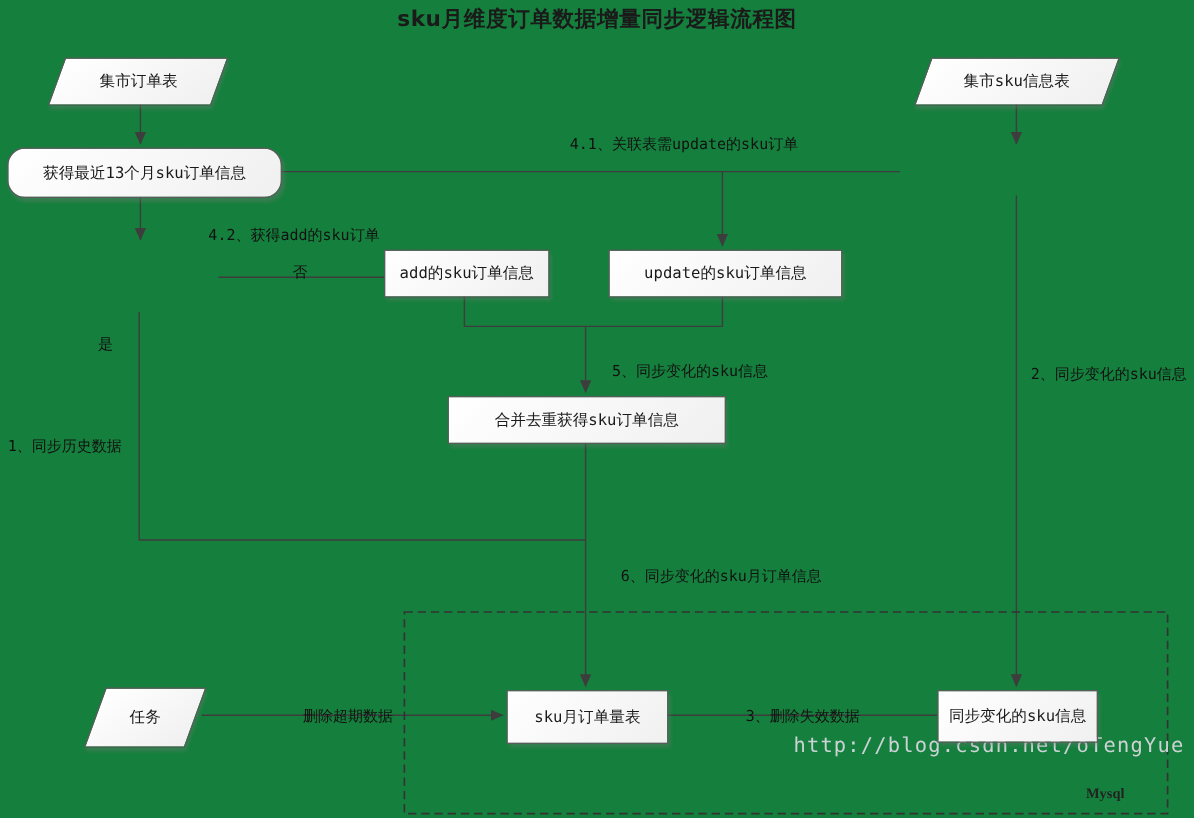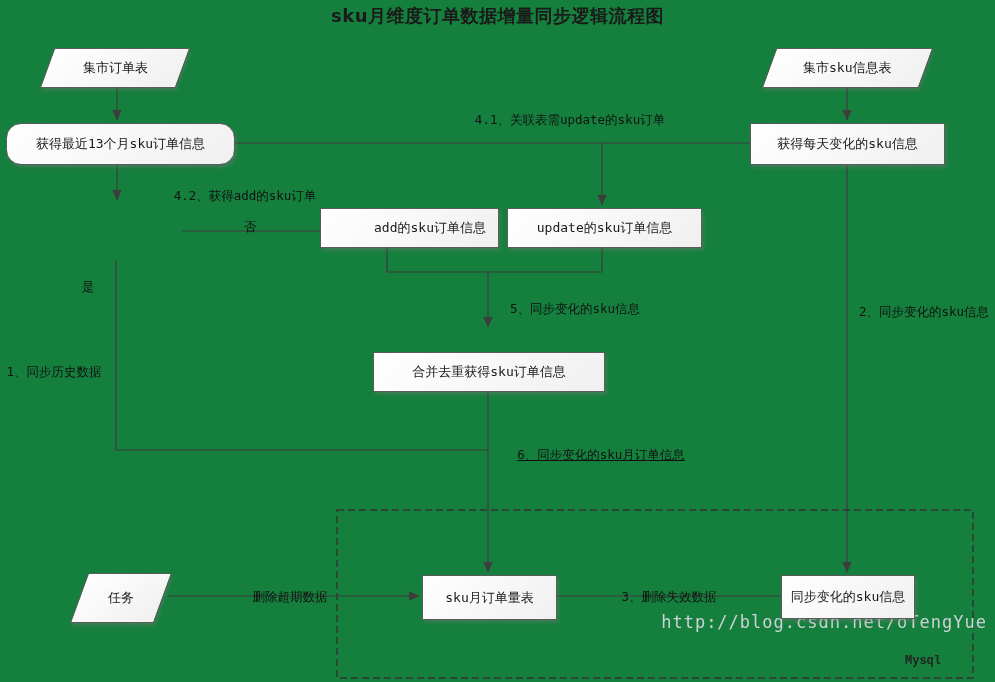--- a/index.html
+++ b/index.html
@@ -33,21 +33,21 @@
     position:absolute;transform:translateX(-50%);white-space:nowrap;
     font-size:12.5px;color:#111;
     font-family:"DejaVu Sans Mono","DejaVu Sans","Liberation Sans",sans-serif;
   }
   #watermark{
     position:absolute;top:612px;right:8px;font-size:17px;letter-spacing:1px;
     color:#ccd2d5;font-family:"DejaVu Sans Mono","Liberation Mono",monospace;
   }
   #mysql-label{
     position:absolute;left:905px;top:654px;font-size:12px;font-weight:bold;
-    color:#222;font-family:Liberation Mono, monospace;
+    color:#222;font-family:Liberation Serif, serif;
   }
   #edges{position:absolute;left:0;top:0;}
 </style>
 </head>
 <body>
 
 <div id="canvas">
 
   <svg id="edges" width="995" height="682" viewBox="0 0 995 682">
     <defs>
@@ -83,34 +83,31 @@
   </div>
 
   <div class="node para" style="left:769px;top:48px;width:155px;height:38px;">
     <span class="lbl">集市sku信息表</span>
   </div>
 
   <div class="node" style="left:6px;top:123px;width:227px;height:40px;border-radius:15px;">
     <span>获得最近13个月sku订单信息</span>
   </div>
 
-  <div class="node" style="left:750px;top:123px;width:193px;height:40px;">
-    <span>获得每天变化的sku信息</span>
-  </div>
 
 
-  <div class="node" style="left:320px;top:208px;width:136px;height:38px;padding-left:41px;">
+  <div class="node" style="left:320px;top:208px;width:136px;height:38px;">
     <span>add的sku订单信息</span>
   </div>
 
   <div class="node" style="left:507px;top:208px;width:193px;height:38px;">
     <span>update的sku订单信息</span>
   </div>
 
-  <div class="node" style="left:373px;top:330px;width:230px;height:38px;margin-top:22px;">
+  <div class="node" style="left:373px;top:330px;width:230px;height:38px;">
     <span>合并去重获得sku订单信息</span>
   </div>
 
   <div class="node para" style="left:79px;top:573px;width:82px;height:48px;">
     <span class="lbl">任务</span>
   </div>
 
   <div class="node" style="left:422px;top:575px;width:133px;height:43px;">
     <span>sku月订单量表</span>
   </div>
@@ -119,17 +116,17 @@
     <span>同步变化的sku信息</span>
   </div>
 
   <div class="edge-label" style="left:552px;top:112px;margin-left:18px;">4.1、关联表需update的sku订单</div>
   <div class="edge-label" style="left:245px;top:188px;">4.2、获得add的sku订单</div>
   <div class="edge-label" style="left:250px;top:219px;">否</div>
   <div class="edge-label" style="left:88px;top:279px;">是</div>
   <div class="edge-label" style="left:54px;top:364px;">1、同步历史数据</div>
   <div class="edge-label" style="left:575px;top:301px;">5、同步变化的sku信息</div>
   <div class="edge-label" style="left:924px;top:304px;">2、同步变化的sku信息</div>
-  <div class="edge-label" style="left:601px;top:447px;text-decoration:underline;">6、同步变化的sku月订单信息</div>
+  <div class="edge-label" style="left:601px;top:472px;">6、同步变化的sku月订单信息</div>
   <div class="edge-label" style="left:290px;top:589px;">删除超期数据</div>
   <div class="edge-label" style="left:669px;top:589px;">3、删除失效数据</div>
 
 </div>
 
 </body></html>

